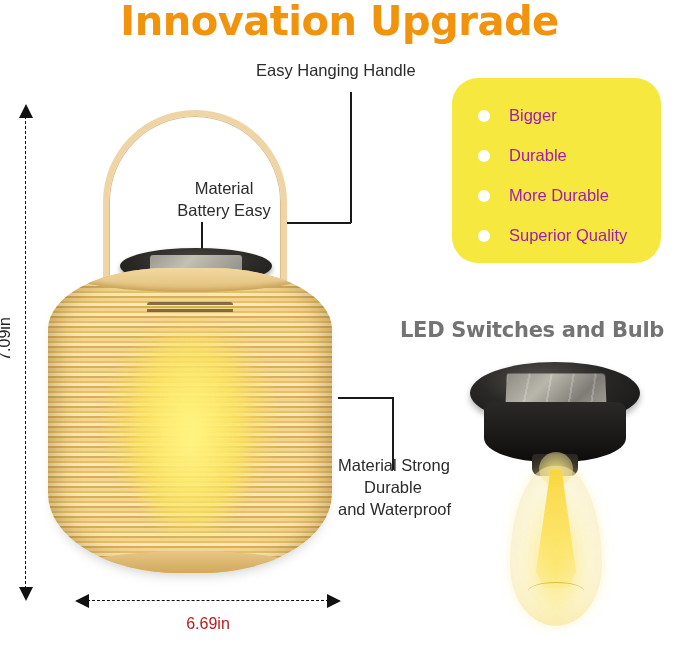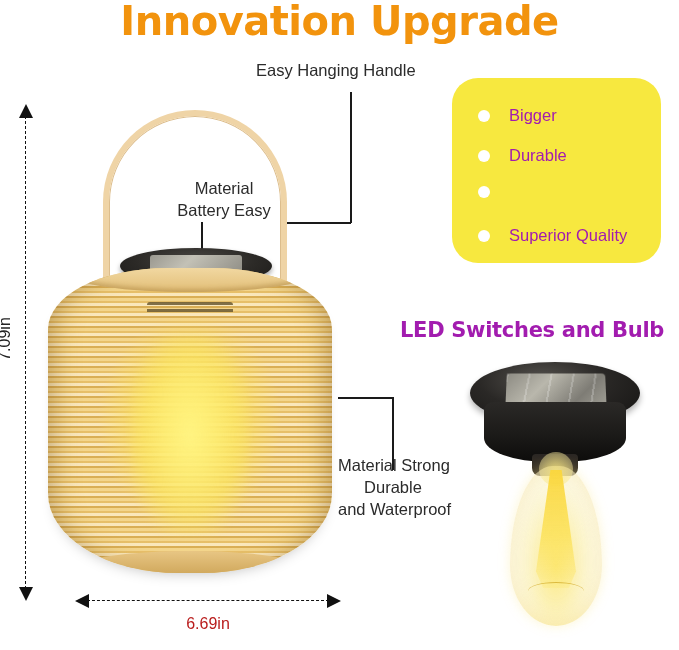--- a/index.html
+++ b/index.html
@@ -47,21 +47,21 @@
     background:#ffffff; flex:0 0 auto;
   }
   .card-label {
     margin-left:19px; font-size:16.5px; color:#a21caf;
     white-space:nowrap; font-family:"Liberation Sans", sans-serif;
   }
 
   
   .led-heading {
     position:absolute; left:400px; top:318px;
-    font-size:21px; font-weight:bold; color:#a21caf;
+    font-size:21px; font-weight:bold; color:#737373;
     font-family:"DejaVu Sans", sans-serif; white-space:nowrap;
     letter-spacing:-0.3px;
   }
 
   
   .dim-v { position:absolute; left:25px; top:104px; height:497px; width:2px; }
   .dim-v .line {
     position:absolute; left:0; top:12px; bottom:12px; width:0;
     border-left:1.6px dashed #111;
   }
@@ -253,20 +253,21 @@
     <div class="card-row" style="top:28px;">
       <span class="bullet"></span>
       <span class="card-label">Bigger</span>
     </div>
     <div class="card-row" style="top:68px;">
       <span class="bullet"></span>
       <span class="card-label">Durable</span>
     </div>
     <div class="card-row" style="top:108px;">
       <span class="bullet"></span>
+      <span class="card-label">More Durable</span>
     </div>
     <div class="card-row" style="top:148px;">
       <span class="bullet"></span>
       <span class="card-label">Superior Quality</span>
     </div>
   </div>
 
   <div class="led-heading">LED Switches and Bulb</div>
 
   <div class="dim-v">

